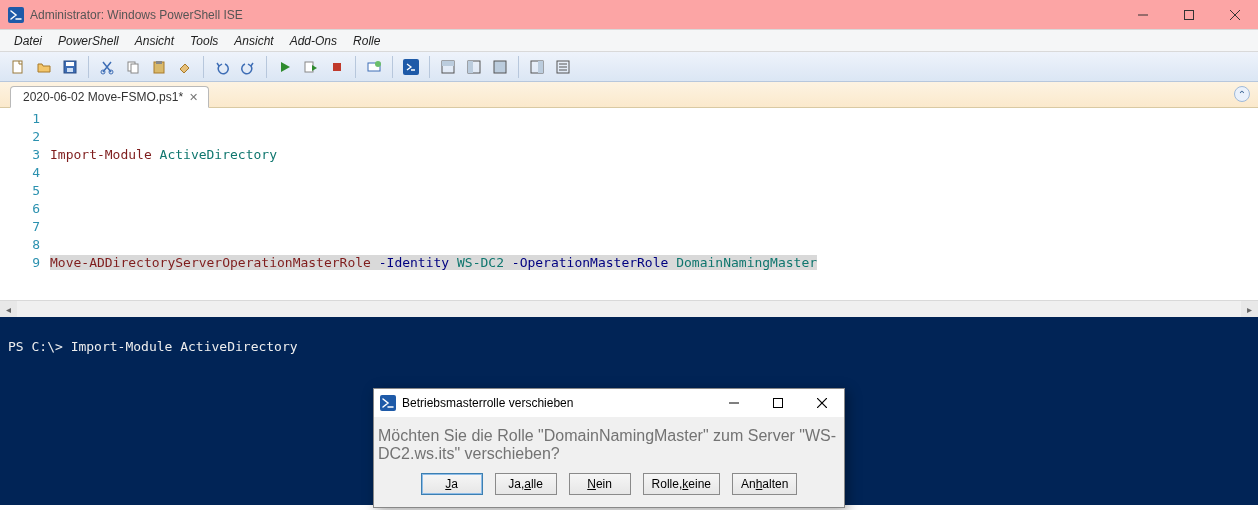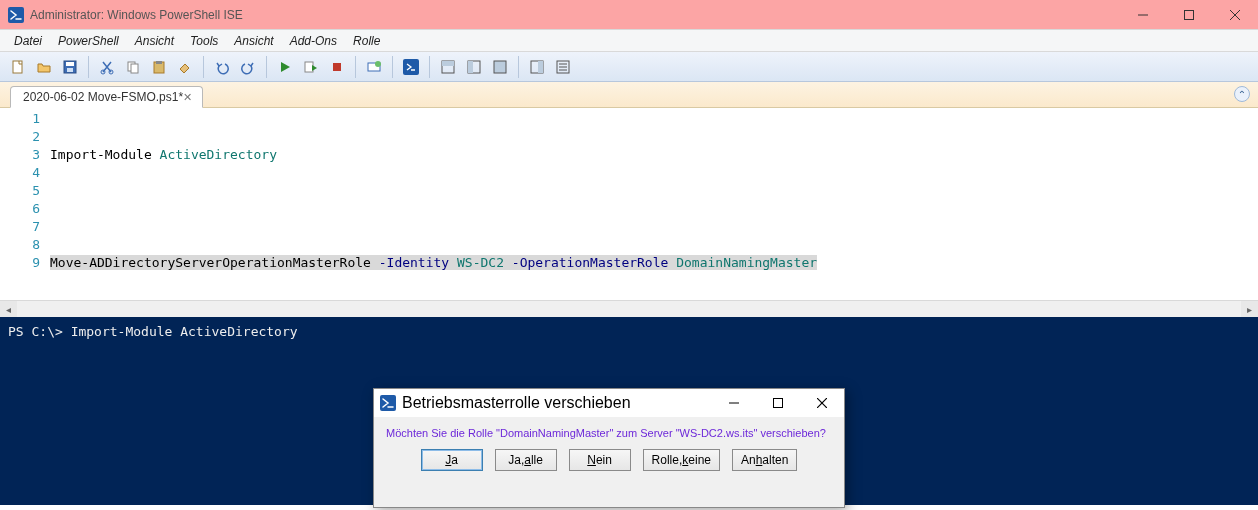--- a/index.html
+++ b/index.html
@@ -12,49 +12,49 @@
   .winbtn { width: 46px; height: 30px; display: flex; align-items: center; justify-content: center; color: #555; }
 
   .menubar { height: 22px; background: #f5f6f7; border-bottom: 1px solid #d9d9d9; display: flex; align-items: center; padding: 0 6px; font-style: italic; }
   .menubar span { padding: 2px 8px; color: #222; cursor: default; }
 
   .toolbar { height: 30px; background: linear-gradient(#eef3fb, #dbe6f4); border-bottom: 1px solid #b7c7dc; display: flex; align-items: center; padding: 0 6px; gap: 2px; }
   .tbtn { width: 24px; height: 24px; display: flex; align-items: center; justify-content: center; border: 1px solid transparent; border-radius: 2px; }
   .tsep { width: 1px; height: 22px; background: #b7c7dc; margin: 0 4px; }
 
   .tabstrip { height: 26px; background: linear-gradient(#fdf3e2, #fbe9cc); border-bottom: 1px solid #d9c9a3; display: flex; align-items: flex-end; padding-left: 10px; position: relative; }
-  .tab { background: #fff; border: 1px solid #b9b9b9; border-bottom: 1px solid #fff; border-radius: 4px 4px 0 0; padding: 3px 10px 3px 12px; margin-bottom: -1px; display: flex; align-items: center; font-size: 12px; color: #333; }
+  .tab { background: #fff; border: 1px solid #b9b9b9; border-bottom: 1px solid #fff; border-radius: 4px 4px 0 0; padding: 3px 10px 3px 12px; margin-bottom: -1px; display: flex; align-items: center; gap: 6px; font-size: 12px; color: #333; }
   .tab .tab-x { color: #777; font-size: 11px; cursor: pointer; }
   .expand-arrow { position: absolute; right: 8px; top: 4px; width: 16px; height: 16px; border: 1px solid #9fb9d9; border-radius: 8px; background: #eaf1fb; display: flex; align-items: center; justify-content: center; color: #35608f; font-size: 10px; }
 
   .editor { height: 192px; background: #fff; display: flex; font-family: Consolas, monospace; font-size: 13px; line-height: 18px; overflow: hidden; }
   .gutter { width: 50px; text-align: right; color: #2b91af; padding: 2px 10px 2px 0; user-select: none; }
   .code { padding: 2px 0; white-space: pre; flex: 1; position: relative; }
   .row { height: 18px; }
   .hl { background: #d9d9d9; display: inline; }
-  .cmd { color: #000000; }
+  .cmd { color: #7f1d1d; }
   .param { color: #000080; }
   .val { color: #0f766e; }
 
   .hscroll { height: 17px; background: #f0f0f0; border-top: 1px solid #d9d9d9; position: relative; }
   .hscroll .arrow { position: absolute; top: 0; width: 17px; height: 17px; background: #e8e8e8; display: flex; align-items: center; justify-content: center; color: #666; font-size: 10px; }
   .hscroll .arrow.left { left: 0; }
   .hscroll .arrow.right { right: 0; }
 
   .console { background: #012456; color: #eee; font-family: Consolas, monospace; font-size: 13px; line-height: 22px; padding: 4px 8px; height: 188px; position: relative; }
-  .console .line { white-space: pre; }
+  .console .line { white-space: pre; margin-top: 15px; }
 
   
   .dialog { position: absolute; left: 373px; top: 388px; width: 472px; height: 120px; background: #f0f0f0; border: 1px solid #888; box-shadow: 3px 3px 12px rgba(0,0,0,0.35); }
   .dlg-titlebar { height: 28px; background: #fff; display: flex; align-items: center; padding-left: 6px; }
   .dlg-titlebar .app-icon { width: 16px; height: 16px; margin-right: 6px; }
-  .dlg-title { font-size: 16px; color: #000; }
+  .dlg-title { font-size: 12px; color: #000; }
   .dlg-winbtns { margin-left: auto; display: flex; }
   .dlg-winbtn { width: 44px; height: 28px; display: flex; align-items: center; justify-content: center; color: #000; }
-  .dlg-body { padding: 10px 12px; font-size: 11px; color: #6d28d9; }
+  .dlg-body { padding: 10px 4px; font-size: 16px; color: #737373; }
   .dlg-buttons { display: flex; justify-content: center; gap: 12px; padding: 0 12px 10px; }
   .dlg-btn { min-width: 62px; height: 22px; background: linear-gradient(#f6f6f6,#e6e6e6); border: 1px solid #8a8a8a; font-size: 12px; padding: 0 8px; display: flex; align-items: center; justify-content: center; }
   .dlg-btn.default { border: 1px solid #3c7fb1; box-shadow: 0 0 0 1px #8dbce8 inset; }
   .u { text-decoration: underline; }
 
   svg { display: block; }
 </style>
 </head>
 <body>
 

